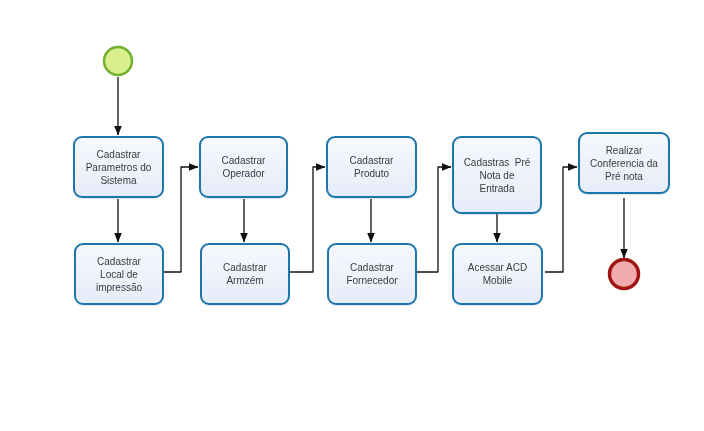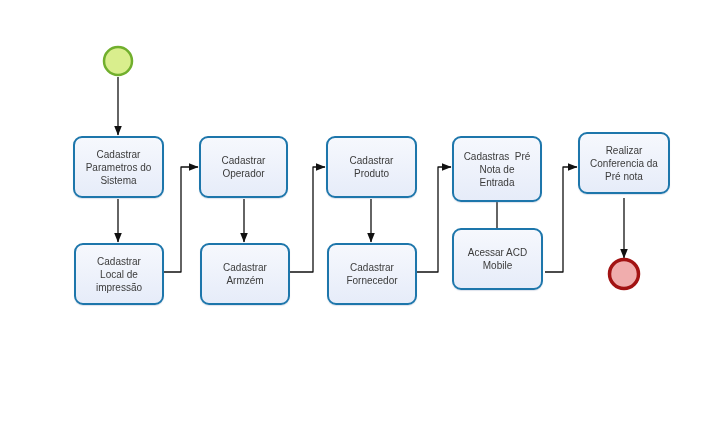--- a/index.html
+++ b/index.html
@@ -46,29 +46,29 @@
       <circle cx="624" cy="274" r="14.5" fill="#f0adad" stroke="#a21313" stroke-width="3.5"></circle>
     </svg>
   <div id="nodes">
       <div class="node" style="left: 73px; top: 136px; width: 91px; height: 62px; border-color: rgb(29, 118, 171); color: rgb(59, 59, 59); background: linear-gradient(rgb(246, 248, 253) 0%, rgb(230, 236, 249) 100%);">Cadastrar
 Parametros do
 Sistema</div>
       <div class="node" style="left: 199px; top: 136px; width: 89px; height: 62px; border-color: rgb(29, 118, 171); color: rgb(59, 59, 59); background: linear-gradient(rgb(246, 248, 253) 0%, rgb(230, 236, 249) 100%);">Cadastrar
 Operador</div>
       <div class="node" style="left: 326px; top: 136px; width: 91px; height: 62px; border-color: rgb(29, 118, 171); color: rgb(59, 59, 59); background: linear-gradient(rgb(246, 248, 253) 0%, rgb(230, 236, 249) 100%);">Cadastrar
 Produto</div>
-      <div class="node" style="left: 452px; top: 136px; width: 90px; height: 66px; border-color: rgb(29, 118, 171); color: rgb(59, 59, 59); background: linear-gradient(rgb(246, 248, 253) 0%, rgb(230, 236, 249) 100%);">Cadastras  Pré
+      <div class="node" style="left: 452px; top: 136px; width: 90px; height: 78px; border-color: rgb(29, 118, 171); color: rgb(59, 59, 59); background: linear-gradient(rgb(246, 248, 253) 0%, rgb(230, 236, 249) 100%);">Cadastras  Pré
 Nota de
 Entrada</div>
       <div class="node" style="left: 578px; top: 132px; width: 92px; height: 62px; border-color: rgb(29, 118, 171); color: rgb(59, 59, 59); background: linear-gradient(rgb(246, 248, 253) 0%, rgb(230, 236, 249) 100%);">Realizar
 Conferencia da
 Pré nota</div>
       <div class="node" style="left: 74px; top: 243px; width: 90px; height: 62px; border-color: rgb(29, 118, 171); color: rgb(59, 59, 59); background: linear-gradient(rgb(246, 248, 253) 0%, rgb(230, 236, 249) 100%);">Cadastrar
 Local de
 impressão</div>
       <div class="node" style="left: 200px; top: 243px; width: 90px; height: 62px; border-color: rgb(29, 118, 171); color: rgb(59, 59, 59); background: linear-gradient(rgb(246, 248, 253) 0%, rgb(230, 236, 249) 100%);">Cadastrar
 Armzém</div>
       <div class="node" style="left: 327px; top: 243px; width: 90px; height: 62px; border-color: rgb(29, 118, 171); color: rgb(59, 59, 59); background: linear-gradient(rgb(246, 248, 253) 0%, rgb(230, 236, 249) 100%);">Cadastrar
 Fornecedor</div>
-      <div class="node" style="left: 452px; top: 228px; width: 91px; height: 62px; border-color: rgb(29, 118, 171); color: rgb(59, 59, 59); background: linear-gradient(rgb(246, 248, 253) 0%, rgb(230, 236, 249) 100%);">Acessar ACD
+      <div class="node" style="left: 452px; top: 243px; width: 91px; height: 62px; border-color: rgb(29, 118, 171); color: rgb(59, 59, 59); background: linear-gradient(rgb(246, 248, 253) 0%, rgb(230, 236, 249) 100%);">Acessar ACD
 Mobile</div>
     </div>
 </div>
 
 </body></html>

